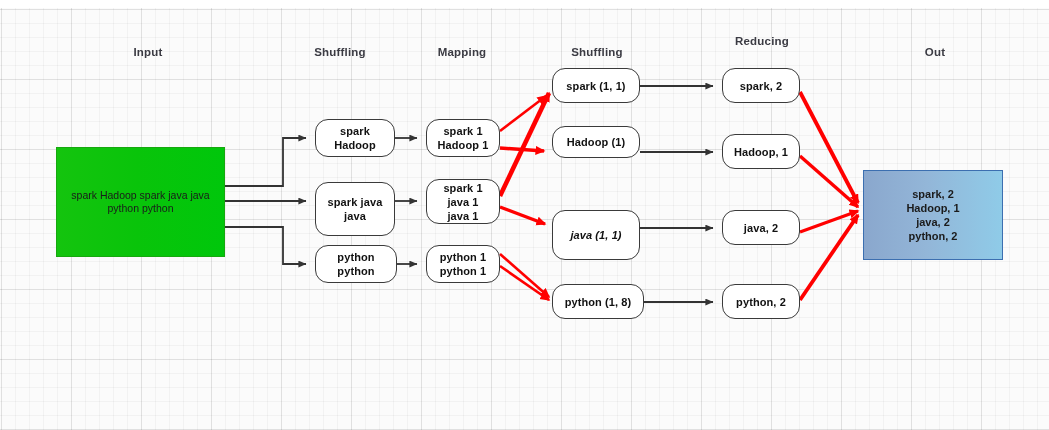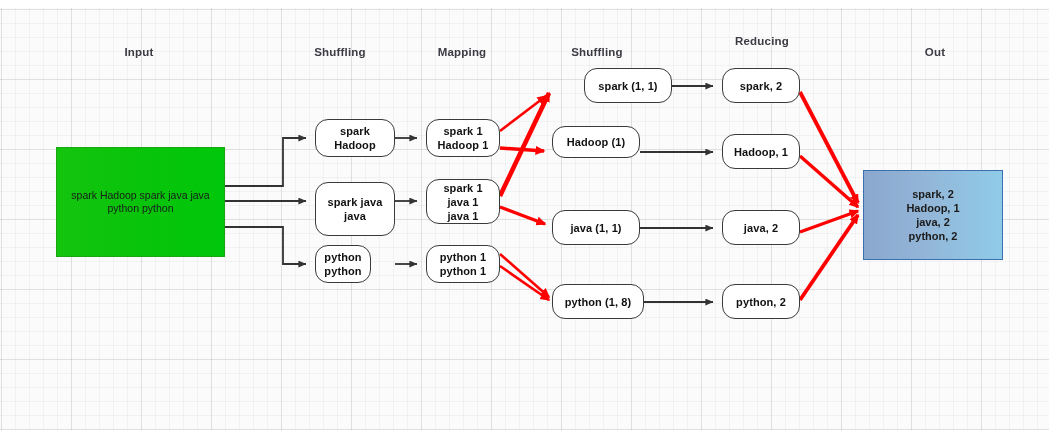--- a/index.html
+++ b/index.html
@@ -155,48 +155,48 @@
       <path d="M800,156 L858,207" fill="none" stroke="#ff0000" stroke-width="3.4" marker-end="url(#ah-red)"></path>
     </g>
     <g>
       <path d="M800,232 L858,211" fill="none" stroke="#ff0000" stroke-width="3.2" marker-end="url(#ah-red)"></path>
     </g>
     <g>
       <path d="M800,300 L858,215" fill="none" stroke="#ff0000" stroke-width="3.8" marker-end="url(#ah-red)"></path>
     </g>
   </svg>
 
-  <div class="col-header" style="left:139px; top:46px;">Input</div>
+  <div class="col-header" style="left:148px; top:46px;">Input</div>
   <div class="col-header" style="left:340px; top:46px;">Shuffling</div>
   <div class="col-header" style="left:462px; top:46px;">Mapping</div>
   <div class="col-header" style="left:597px; top:46px;">Shuffling</div>
   <div class="col-header" style="left:762px; top:35px;">Reducing</div>
   <div class="col-header" style="left:935px; top:46px;">Out</div>
 
   <div class="node rect-green" style="left:56px; top:147px; width:169px; height:110px;">spark Hadoop spark java java
 python python</div>
 
   <div class="node rounded" style="left:315px; top:119px; width:80px; height:38px;">spark
 Hadoop</div>
   <div class="node rounded" style="left:315px; top:182px; width:80px; height:54px;">spark java
 java</div>
-  <div class="node rounded" style="left:315px; top:245px; width:56px; height:38px;">python
+  <div class="node rounded" style="left:315px; top:245px; width:82px; height:38px;">python
 python</div>
 
   <div class="node rounded" style="left:426px; top:119px; width:74px; height:38px;">spark 1
 Hadoop 1</div>
   <div class="node rounded" style="left:426px; top:179px; width:74px; height:45px;">spark 1
 java 1
 java 1</div>
   <div class="node rounded" style="left:426px; top:245px; width:74px; height:38px;">python 1
 python 1</div>
 
-  <div class="node rounded" style="left:552px; top:68px; width:88px; height:35px;margin-left:32px;">spark (1, 1)</div>
+  <div class="node rounded" style="left:552px; top:68px; width:88px; height:35px;">spark (1, 1)</div>
   <div class="node rounded" style="left:552px; top:126px; width:88px; height:32px;">Hadoop (1)</div>
-  <div class="node rounded" style="left:552px; top:210px; width:88px; height:35px;">java (1, 1)</div>
+  <div class="node rounded" style="left:552px; top:210px; width:88px; height:50px;font-style:italic;">java (1, 1)</div>
   <div class="node rounded" style="left:552px; top:284px; width:92px; height:35px;">python (1, 8)</div>
 
   <div class="node rounded" style="left:722px; top:68px; width:78px; height:35px;">spark, 2</div>
   <div class="node rounded" style="left:722px; top:134px; width:78px; height:35px;">Hadoop, 1</div>
   <div class="node rounded" style="left:722px; top:210px; width:78px; height:35px;">java, 2</div>
   <div class="node rounded" style="left:722px; top:284px; width:78px; height:35px;">python, 2</div>
 
   <div class="node rect-blue" style="left:863px; top:170px; width:140px; height:90px;">spark, 2
 Hadoop, 1
 java, 2

